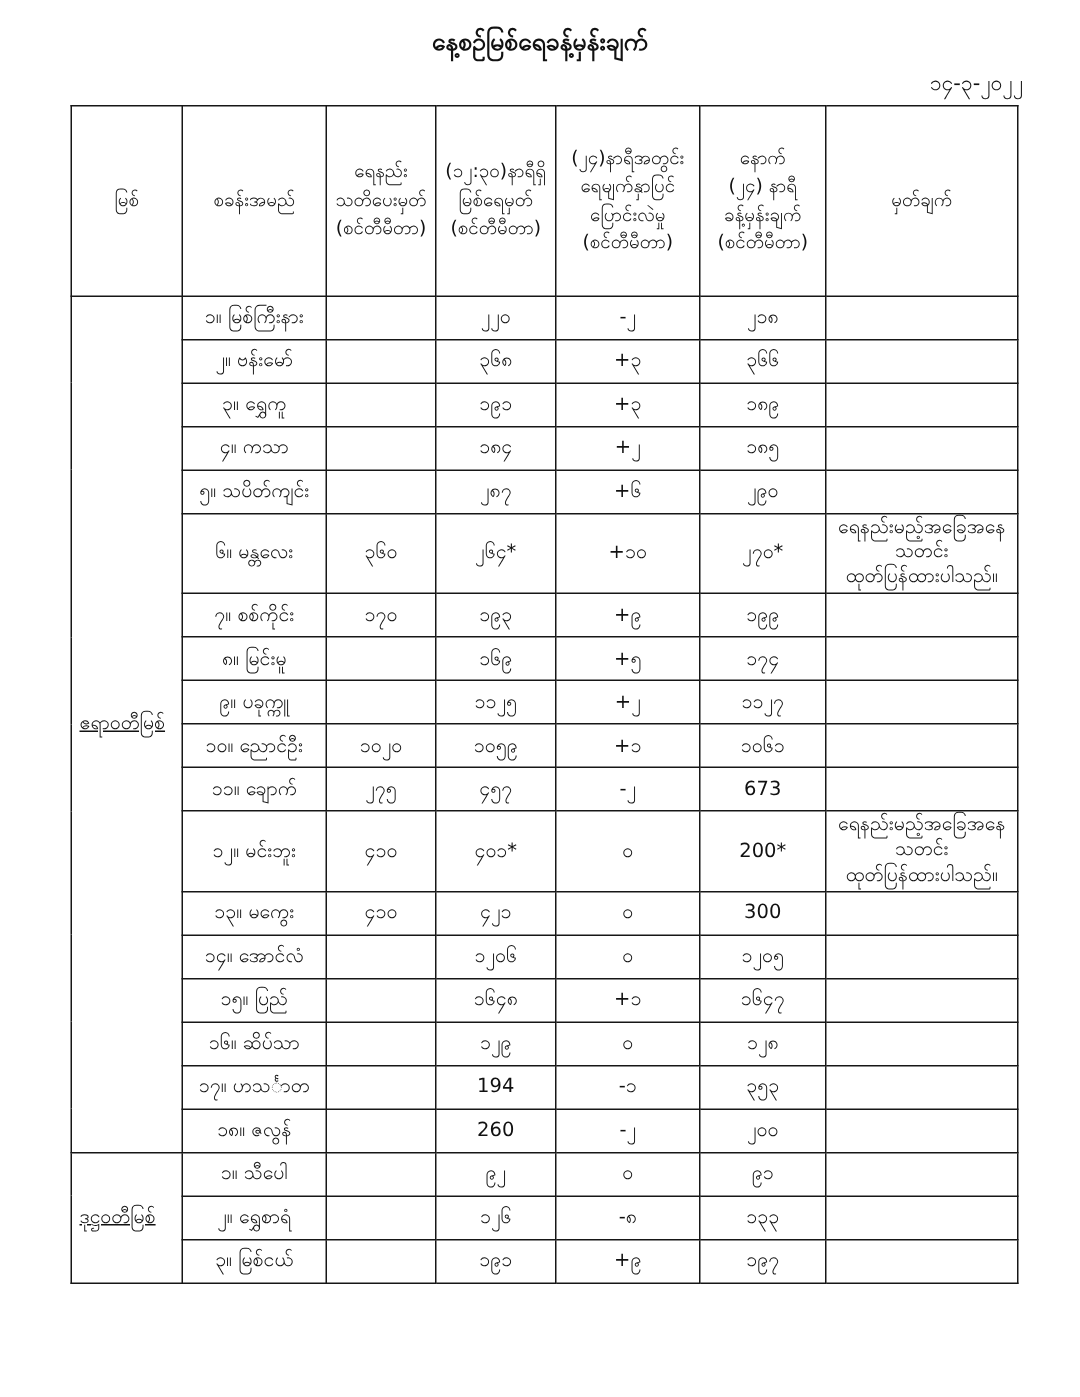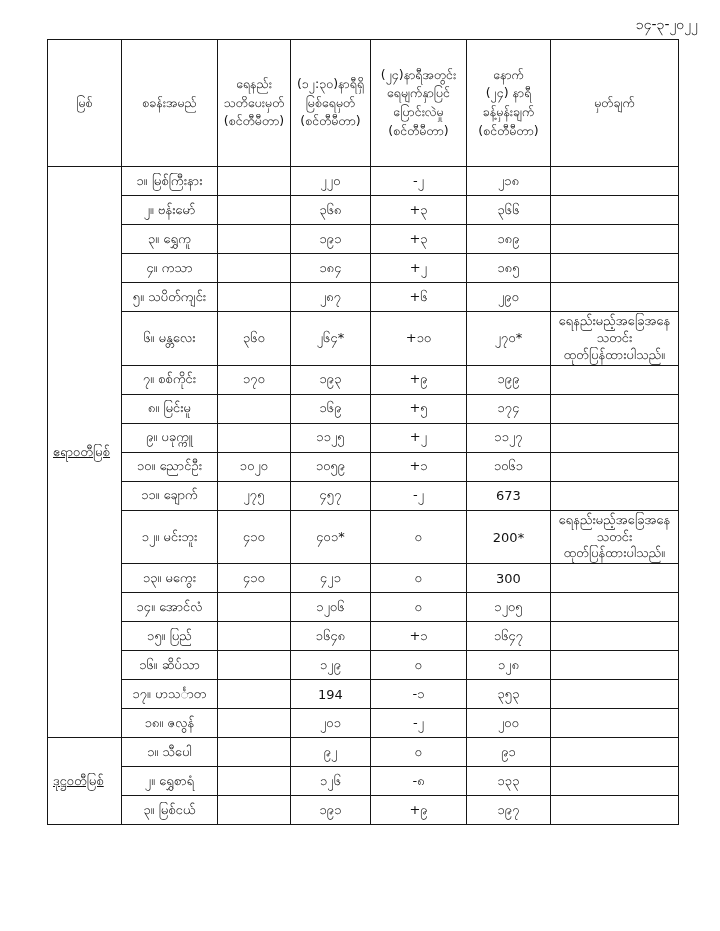--- a/index.html
+++ b/index.html
@@ -16,21 +16,21 @@
   }
   .doc-header {
     text-align: center;
     font-weight: bold;
     font-size: 16.5px;
     line-height: 1.55;
     margin-top: 15px;
   }
   .doc-date {
     text-align: right;
-    padding-right: 22px;
+    padding-right: 38px;
     font-size: 14px;
     margin: 5px 0 3px 0;
   }
   table.river-table {
     border-collapse: collapse;
     table-layout: fixed;
     margin-left: 47px;
     width: 631px;
   }
   .river-table th, .river-table td {
@@ -63,20 +63,21 @@
     line-height: 1.3;
     text-align: center;
     white-space: pre-line;
     padding: 1px 2px;
   }
 </style>
 </head>
 <body>
 
 <div class="doc-header">
+  <div>နေ့စဉ်မြစ်ရေခန့်မှန်းချက်</div>
 </div>
 
 <div class="doc-date">၁၄-၃-၂၀၂၂</div>
 
 <table class="river-table">
   <colgroup>
     <col style="width:74px">
     <col style="width:96px">
     <col style="width:73px">
     <col style="width:80px">
@@ -241,21 +242,21 @@
     <td class="station-cell">၁၇။ ဟသင်္ာတ</td>
     <td class="num-cell"></td>
     <td class="num-cell">194</td>
     <td class="num-cell">-၁</td>
     <td class="num-cell">၃၅၃</td>
     <td class="remark-cell"></td>
   </tr>
       <tr>
     <td class="station-cell">၁၈။ ဇလွန်</td>
     <td class="num-cell"></td>
-    <td class="num-cell">၂၀၁</td>
+    <td class="num-cell">260</td>
     <td class="num-cell">-၂</td>
     <td class="num-cell">၂၀၀</td>
     <td class="remark-cell"></td>
   </tr>
       <tr>
     <td class="river-cell" rowspan="3">ဒုဋ္ဌဝတီမြစ်</td>
         <td class="station-cell">၁။ သီပေါ</td>
     <td class="num-cell"></td>
     <td class="num-cell">၉၂</td>
     <td class="num-cell">၀</td>

